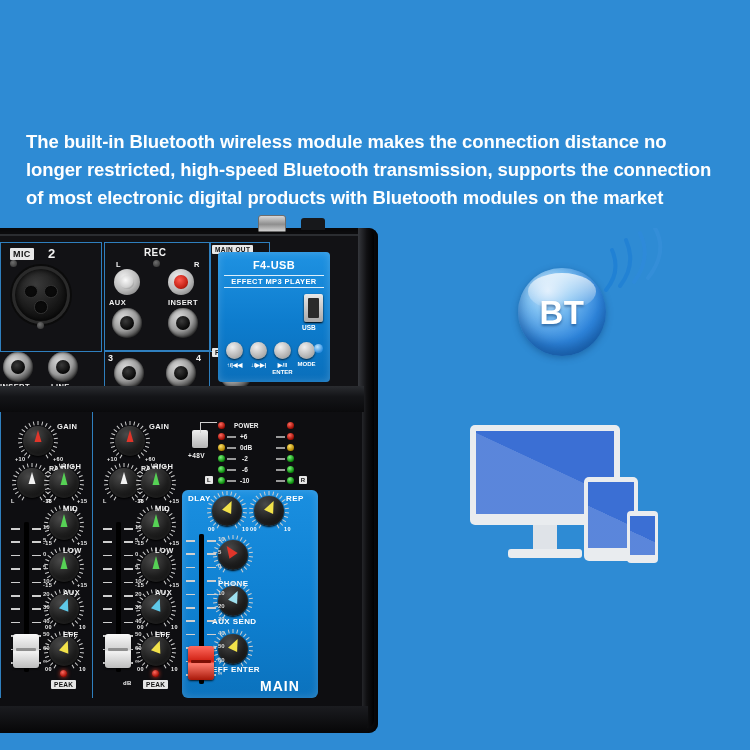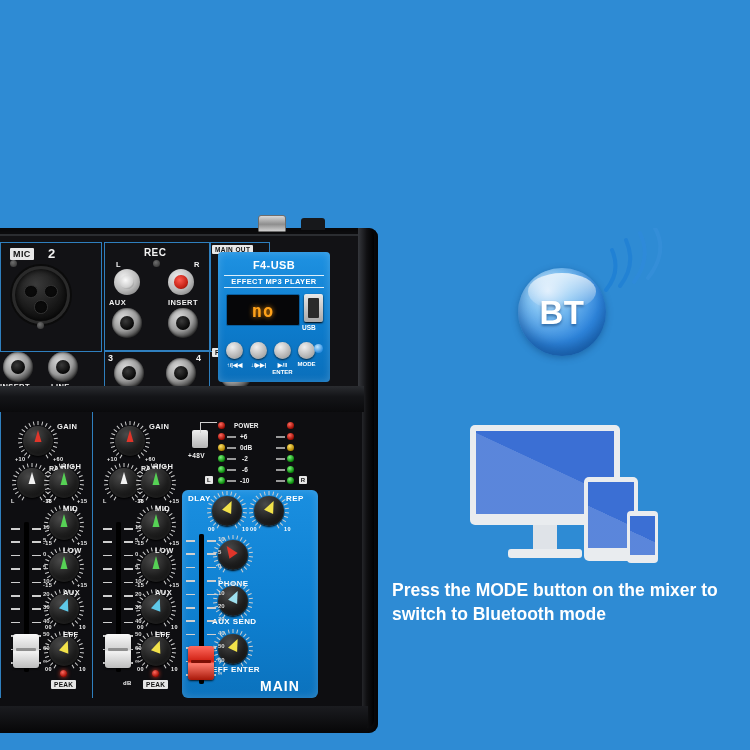--- a/index.html
+++ b/index.html
@@ -177,20 +177,21 @@
      box-shadow:0 1px 2px rgba(0,0,0,.7);}
   .pblbl{position:absolute;color:#ffffff;font-size:6px;font-weight:bold;text-align:center;white-space:nowrap;}
   .btdot{position:absolute;left:96px;top:92px;width:9px;height:9px;border-radius:50%;
      background:radial-gradient(circle at 38% 32%,#bfe4ff,#2f8fe0 70%);}
 </style>
 </head>
 <body>
 
 <div class="stage">
 
+  <div class="subcopy">The built-in Bluetooth wireless module makes the connection distance no longer restricted, high-speed Bluetooth transmission, supports the connection of most electronic digital products with Bluetooth modules on the market</div>
 
   <div class="bt-wrap">
     <div class="bt-ball">
       <div class="bt-txt">BT</div>
     </div>
     <svg class="waves" viewBox="0 0 80 86">
       <path d="M6 62 C16 50 18 36 12 22" stroke="#1f7fd4" stroke-width="4" fill="none" stroke-linecap="round" opacity=".9"></path>
       <path d="M20 58 C31 44 33 28 26 12" stroke="#1f7fd4" stroke-width="4" fill="none" stroke-linecap="round" opacity=".75"></path>
       <path d="M34 54 C46 38 48 22 40 5" stroke="#2f8bdc" stroke-width="4" fill="none" stroke-linecap="round" opacity=".55"></path>
       <path d="M48 50 C62 32 64 16 55 0" stroke="#3f95e0" stroke-width="4" fill="none" stroke-linecap="round" opacity=".35"></path>
@@ -204,21 +205,20 @@
     <div class="mon-neck"></div>
     <div class="mon-base"></div>
     <div class="tab-body">
       <div class="tab-screen"></div>
     </div>
     <div class="phone-body">
       <div class="phone-screen"></div>
     </div>
   </div>
 
-  <div class="instr-main">Press the MODE button on the mixer to switch to Bluetooth mode</div>
 
   <div class="mixer">
     <div class="mx-shell"></div>
     <div class="mx-rightedge"></div>
     <div class="topknob"></div>
     <div class="toptab"></div>
 
     <div class="mx-rear">
 
       <div class="grp" style="left:4px;top:6px;width:100px;height:108px;border-color:#2f7fbe;"></div>
@@ -264,23 +264,20 @@
       <div class="lbl" style="left:260px;top:19px;">L</div>
       <div class="jack" style="left:224px;top:24px;width:32px;height:32px;"></div>
       <div class="lbl" style="left:260px;top:62px;">R</div>
       <div class="jack" style="left:224px;top:68px;width:32px;height:32px;"></div>
       <div class="lbl boxed" style="left:216px;top:112px;font-size:6.5px;">PHONES</div>
       <div class="jack" style="left:224px;top:122px;width:32px;height:32px;"></div>
 
       <div class="mp3">
         <div class="t1">F4-USB</div>
         <div class="t2">EFFECT MP3 PLAYER</div>
-        <div class="lcd">
-          <div class="lcdtxt">no</div>
-        </div>
         <div class="usbport">
             <i></i>
           </div>
         <div class="usblbl">USB</div>
 
         <div class="pbtn" style="left:8px;top:90px;"></div>
         <div class="pblbl" style="left:2px;top:109px;width:29px;">↑/|◀◀</div>
         <div class="pbtn" style="left:32px;top:90px;"></div>
         <div class="pblbl" style="left:26px;top:109px;width:29px;">↓/▶▶|</div>
         <div class="pbtn" style="left:56px;top:90px;"></div>

